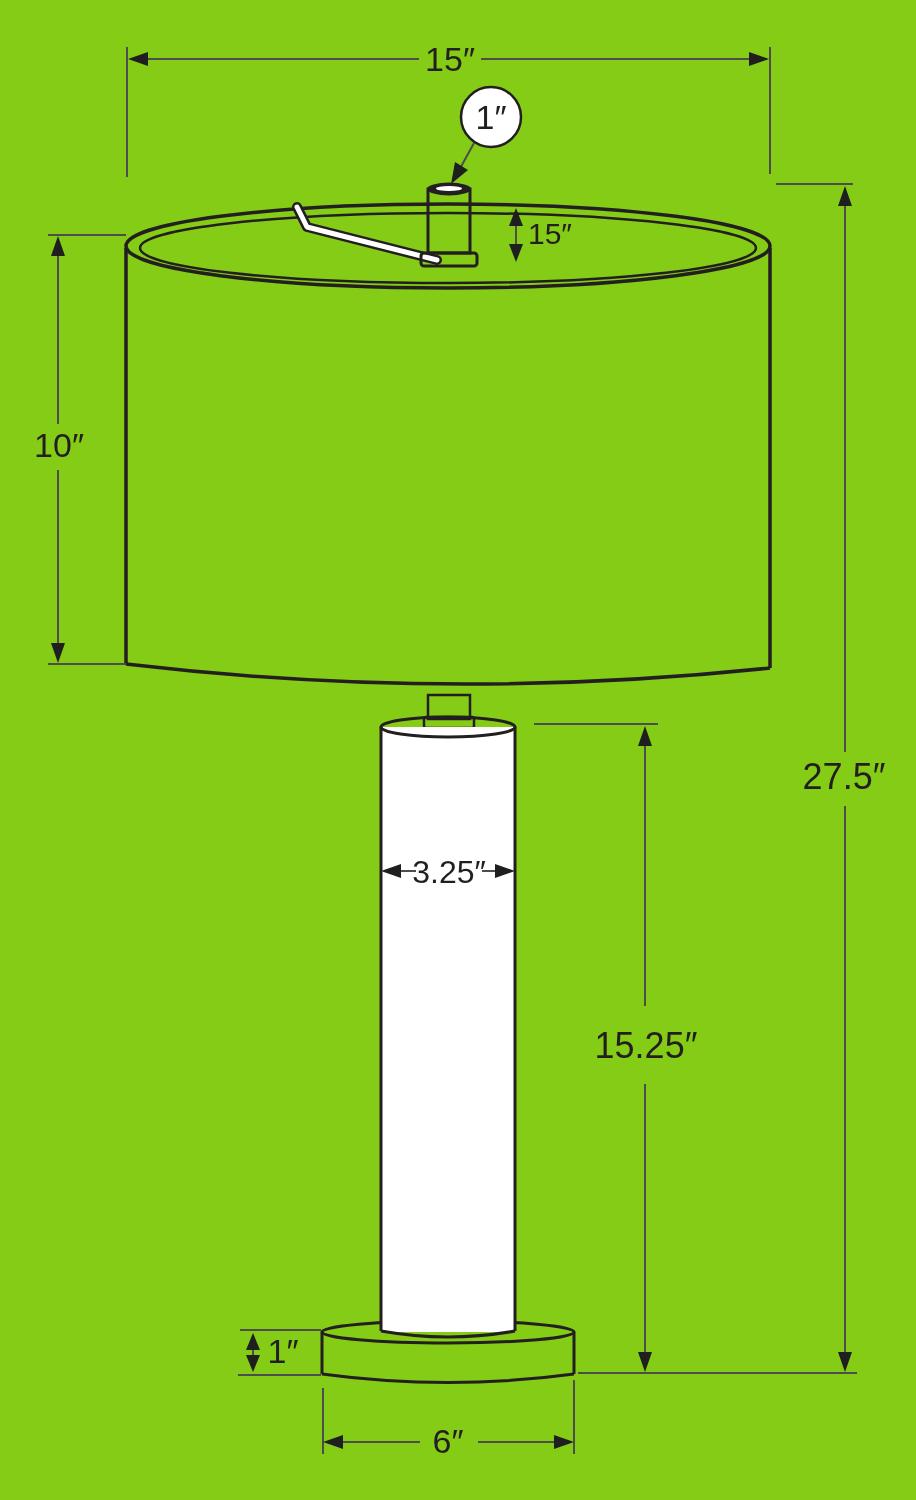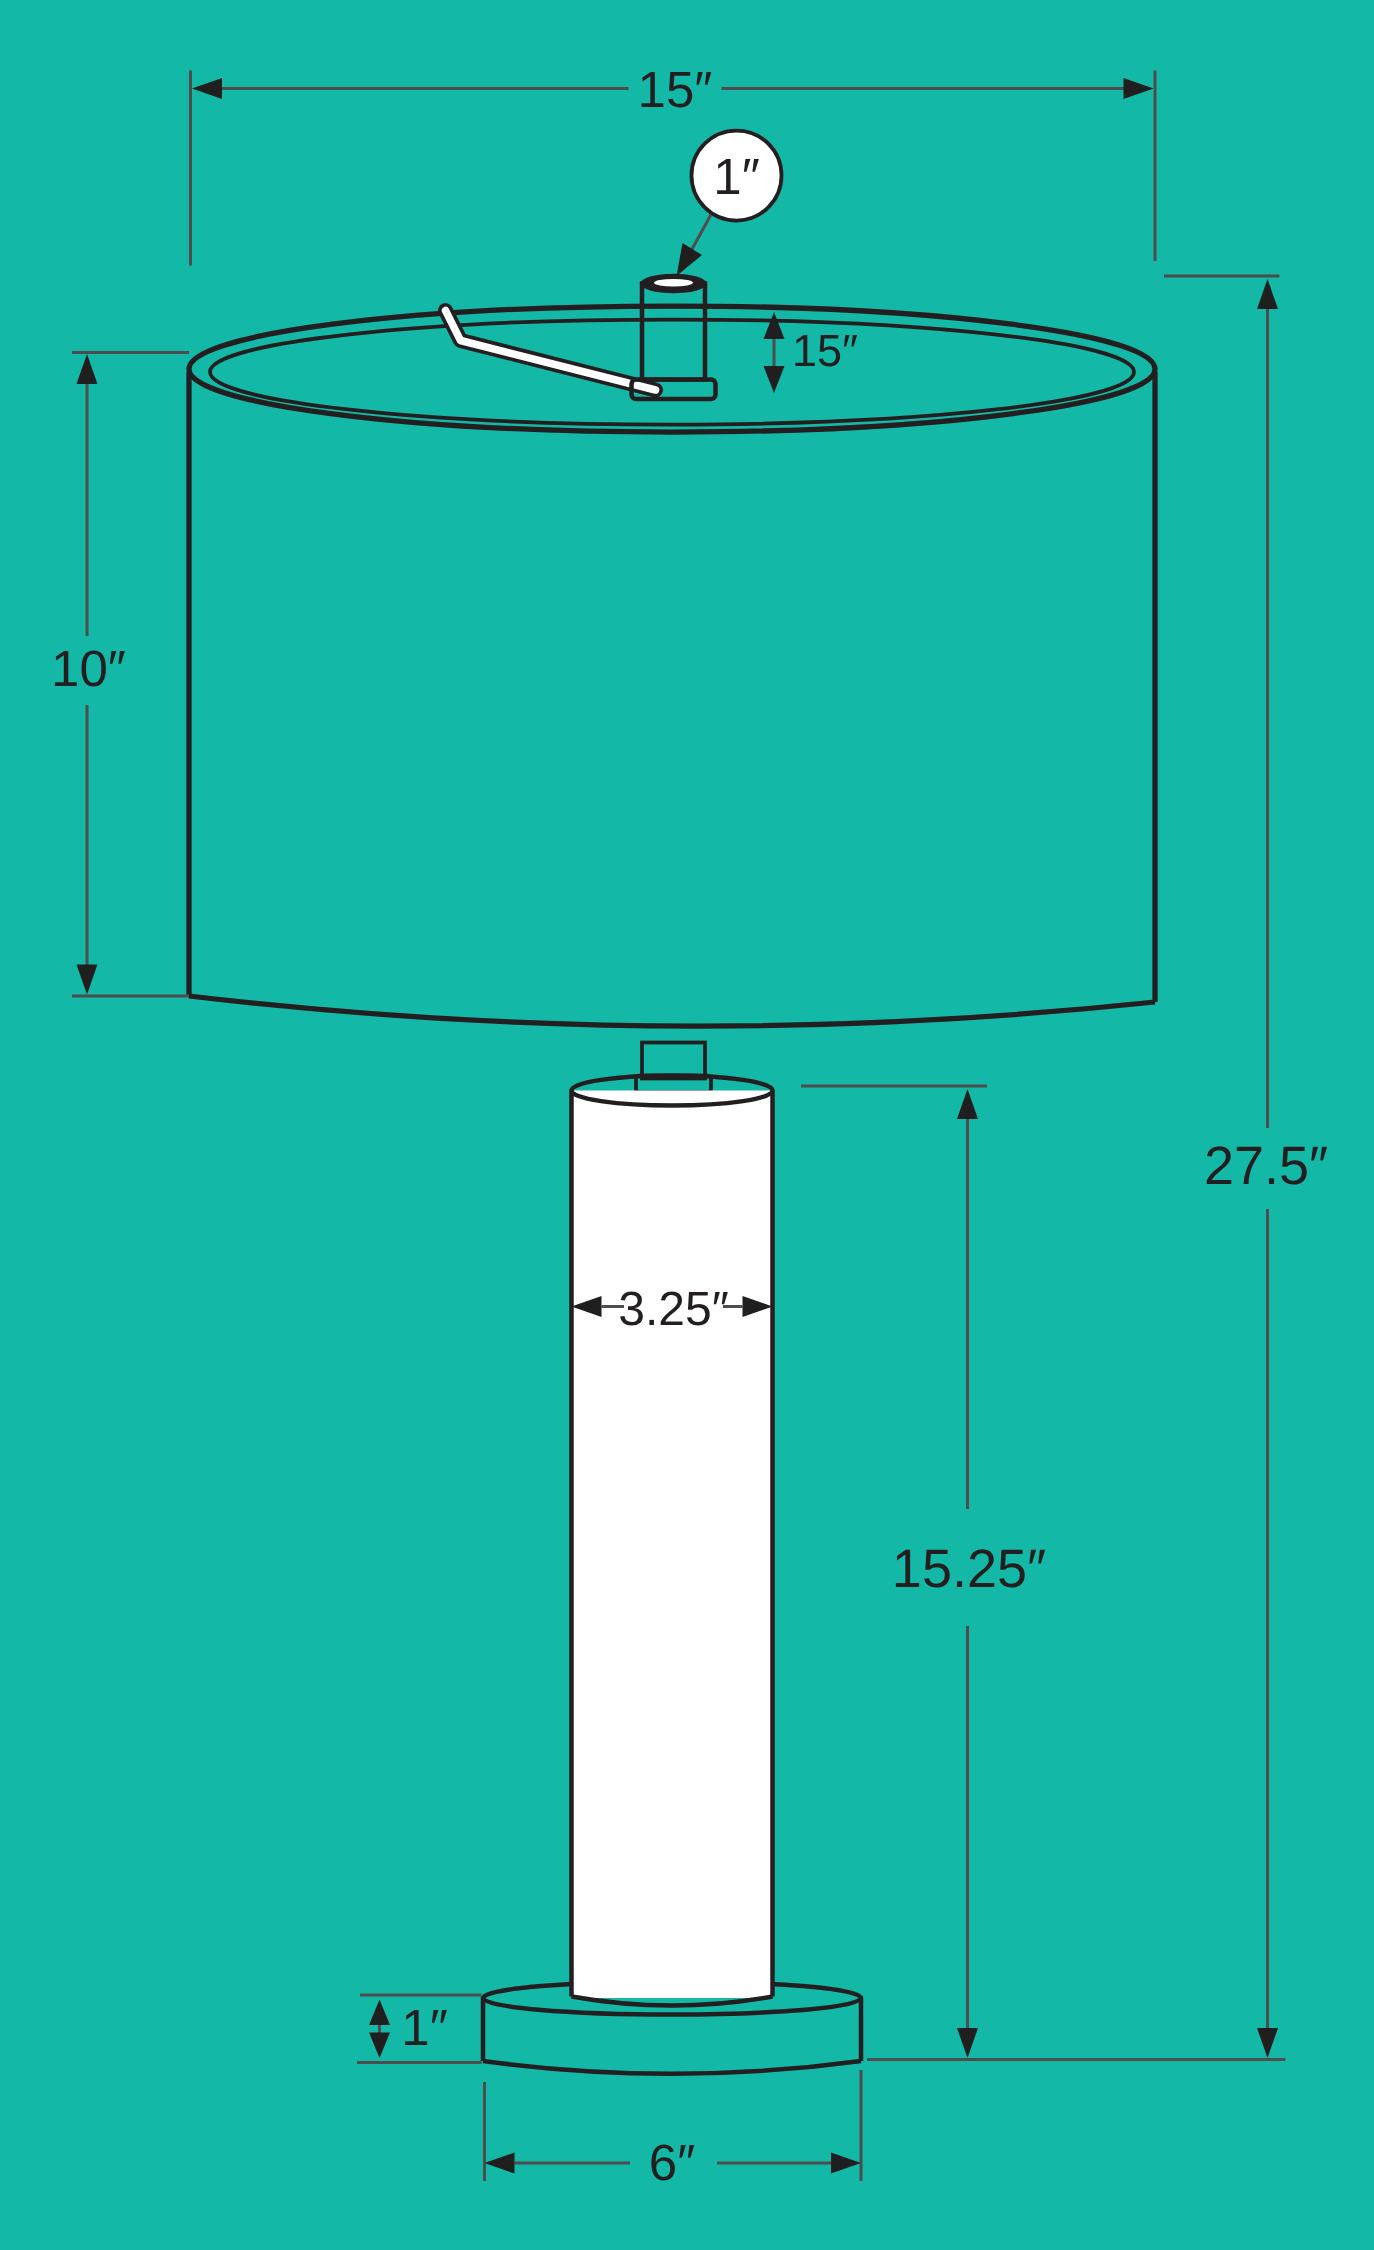--- a/index.html
+++ b/index.html
@@ -1,19 +1,19 @@
 <!DOCTYPE html>
 <html><head>
 <meta charset="utf-8">
 <style>
   html,body{margin:0;padding:0;background:#ffffff;}
   .stage{
     position:relative;
     width:916px;height:1500px;
-    background:#14b8a6;
+    background:#84cc16;
     font-family:"Liberation Sans", sans-serif;
     overflow:hidden;
   }
   svg{display:block;}
   .lamp-stroke{stroke:#231f20;fill:none;}
   .dim-stroke{stroke:#4d4d4d;fill:none;stroke-width:2;}
   .arrow{fill:#1f1f1f;stroke:none;}
   text{fill:#231f20;font-family:"Liberation Sans", sans-serif;}
   .lbl{font-size:34px;}
   .lbl-sm{font-size:30px;}

